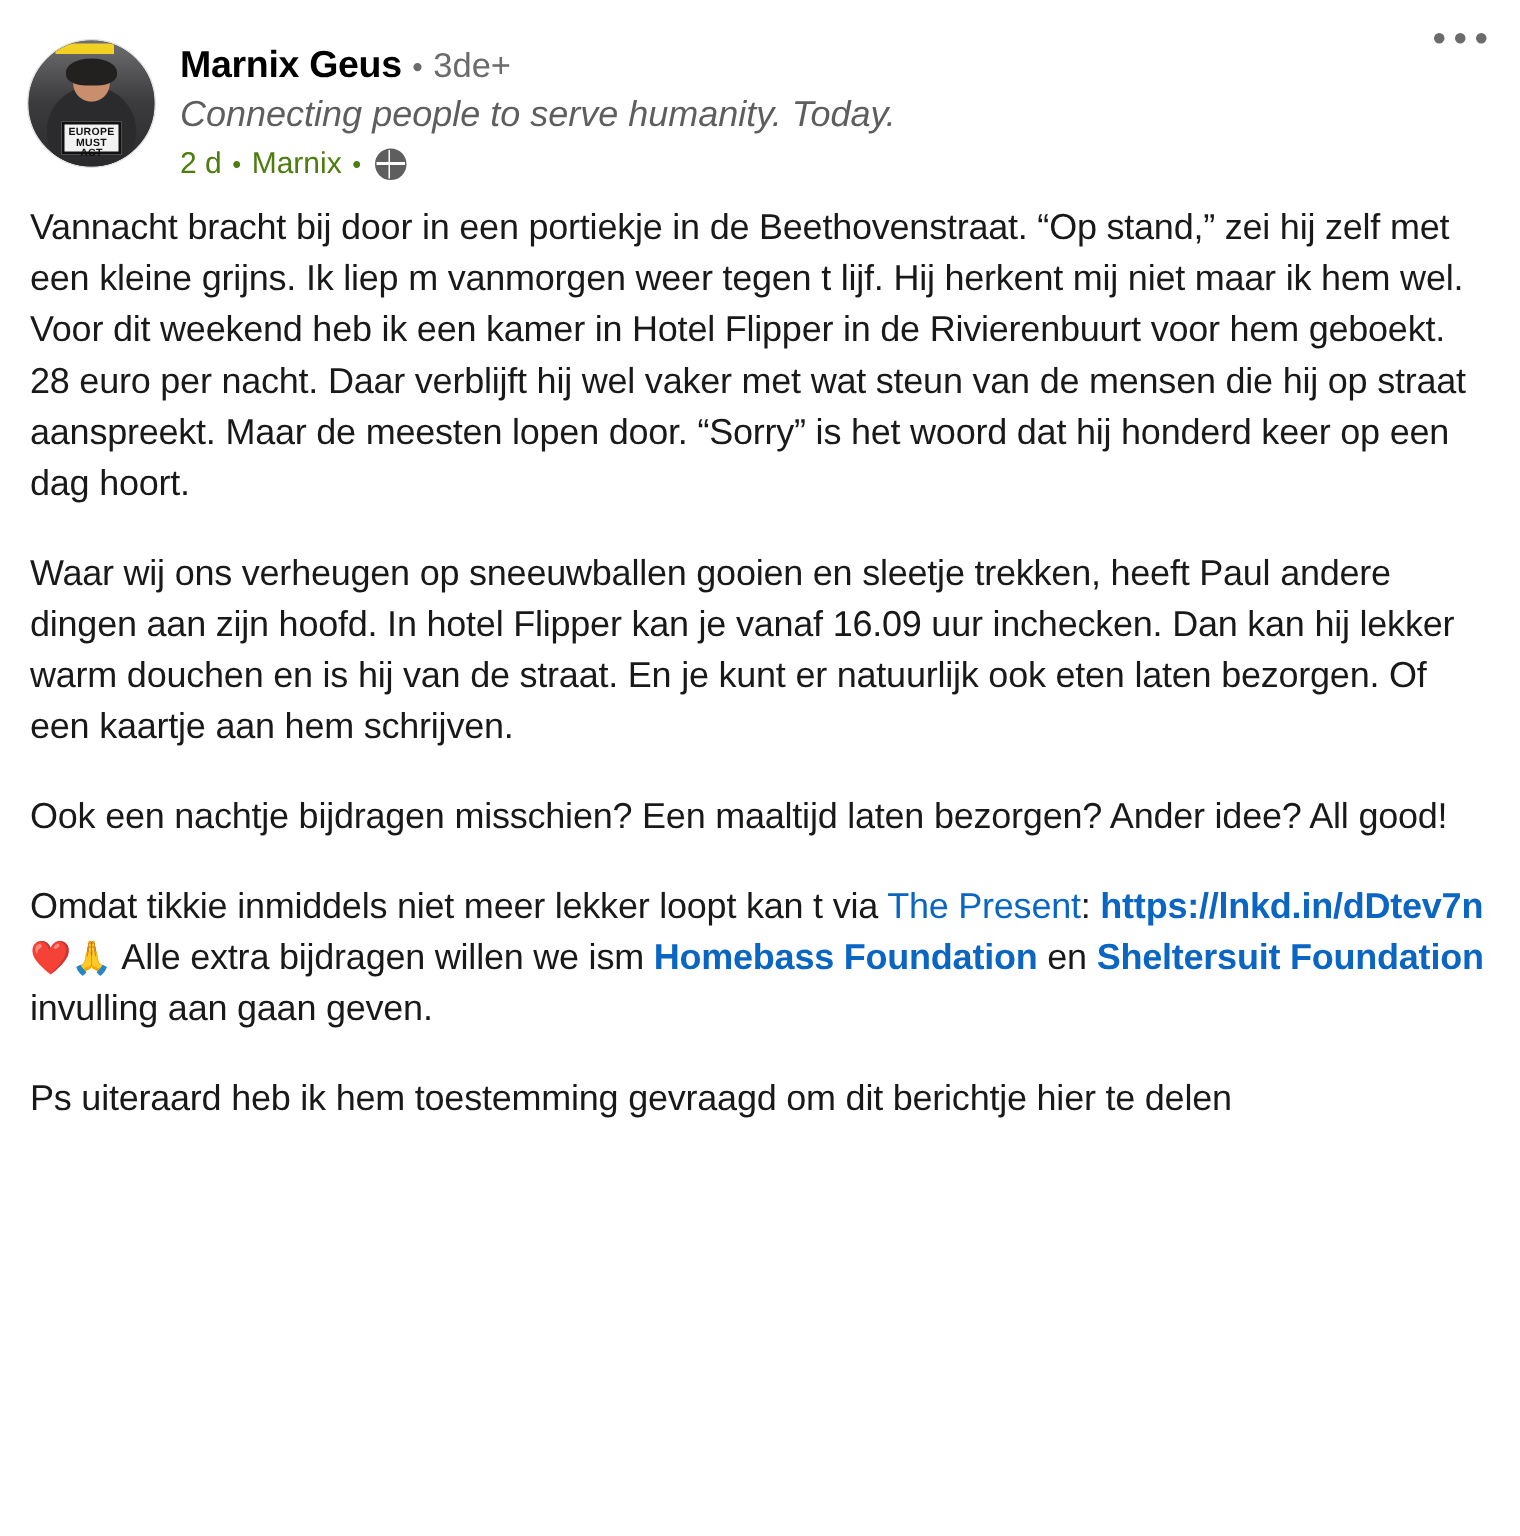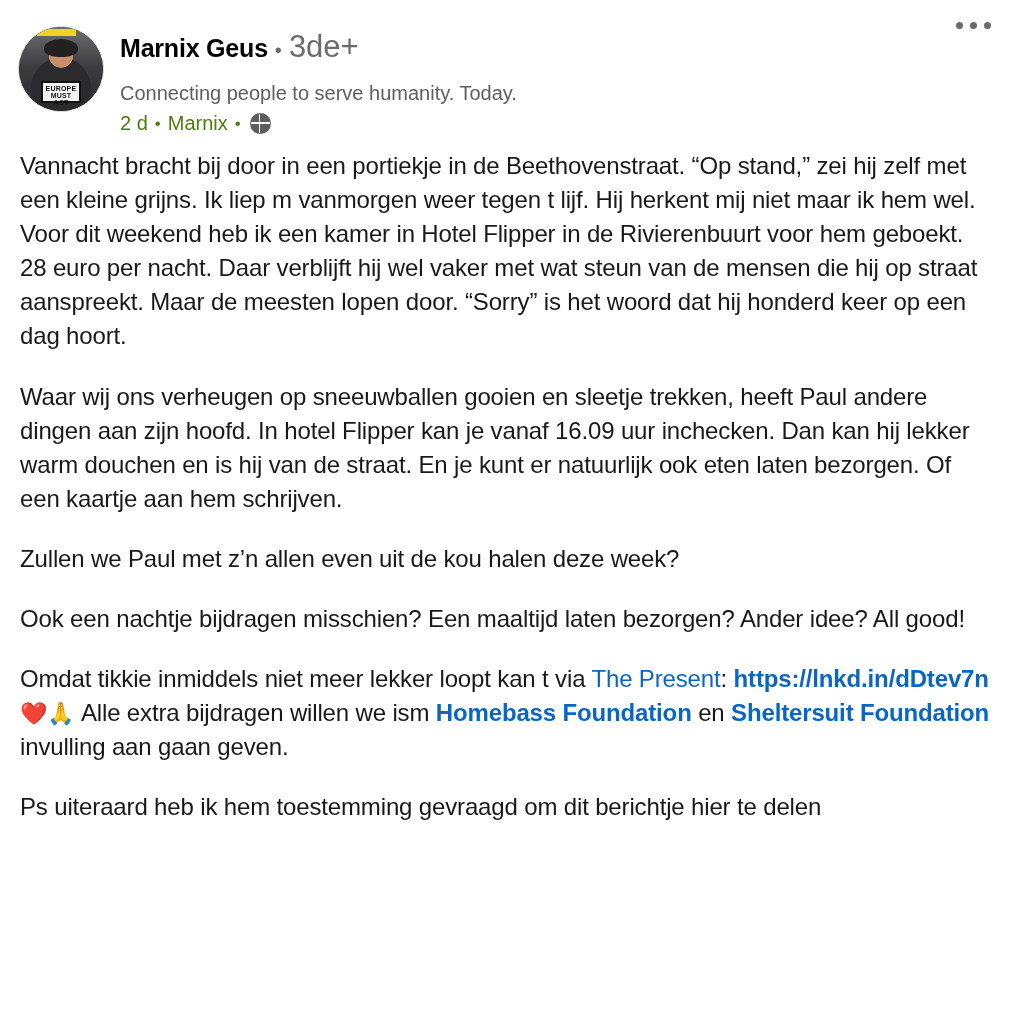--- a/index.html
+++ b/index.html
@@ -95,27 +95,28 @@
     color: #000;
     letter-spacing: -0.2px;
   }
   .dot-sep {
     color: #6b6b6b;
     font-size: 20px;
     margin: 0 7px;
   }
   .degree {
     color: #6b6b6b;
-    font-size: 31px;
+    font-size: 23px;
   }
   .headline {
-    font-size: 20px;
+    font-size: 24px;
     color: #5e5e5e;
-    margin-top: 17px;
+    margin-top: 5px;
     line-height: 1.2;
+    font-style: italic;
   }
   .meta-row {
     display: flex;
     align-items: center;
     margin-top: 7px;
     font-size: 20px;
     color: #4d7c0f;
   }
   .meta-row .sep {
     margin: 0 7px;
@@ -228,21 +229,20 @@
     </div>
   </div>
 
   <div class="post-body">
 
 
     <p class="para">Vannacht bracht bij door in een portiekje in de Beethovenstraat. “Op stand,” zei hij zelf met een kleine grijns. Ik liep m vanmorgen weer tegen t lijf. Hij herkent mij niet maar ik hem wel. Voor dit weekend heb ik een kamer in Hotel Flipper in de Rivierenbuurt voor hem geboekt. 28 euro per nacht. Daar verblijft hij wel vaker met wat steun van de mensen die hij op straat aanspreekt. Maar de meesten lopen door. “Sorry” is het woord dat hij honderd keer op een dag hoort.</p>
 
     <p class="para">Waar wij ons verheugen op sneeuwballen gooien en sleetje trekken, heeft Paul andere dingen aan zijn hoofd. In hotel Flipper kan je vanaf 16.09 uur inchecken. Dan kan hij lekker warm douchen en is hij van de straat. En je kunt er natuurlijk ook eten laten bezorgen. Of een kaartje aan hem schrijven.</p>
 
-    <p class="para">Zullen we Paul met z’n allen even uit de kou halen deze week?</p>
 
     <p class="para">Ook een nachtje bijdragen misschien? Een maaltijd laten bezorgen? Ander idee? All good!</p>
 
     <p class="para"><span>Omdat tikkie inmiddels niet meer lekker loopt kan t via </span><span class="link">The Present</span><span>: </span><span class="link bold">https://lnkd.in/dDtev7n</span><span class="emoji"> ❤️🙏 </span><span>Alle extra bijdragen willen we ism </span><span class="link bold">Homebass Foundation</span><span> en </span><span class="link bold">Sheltersuit Foundation</span><span> invulling aan gaan geven.</span></p>
 
     <p class="para">Ps uiteraard heb ik hem toestemming gevraagd om dit berichtje hier te delen</p>
 
   </div>
 </div>
 

